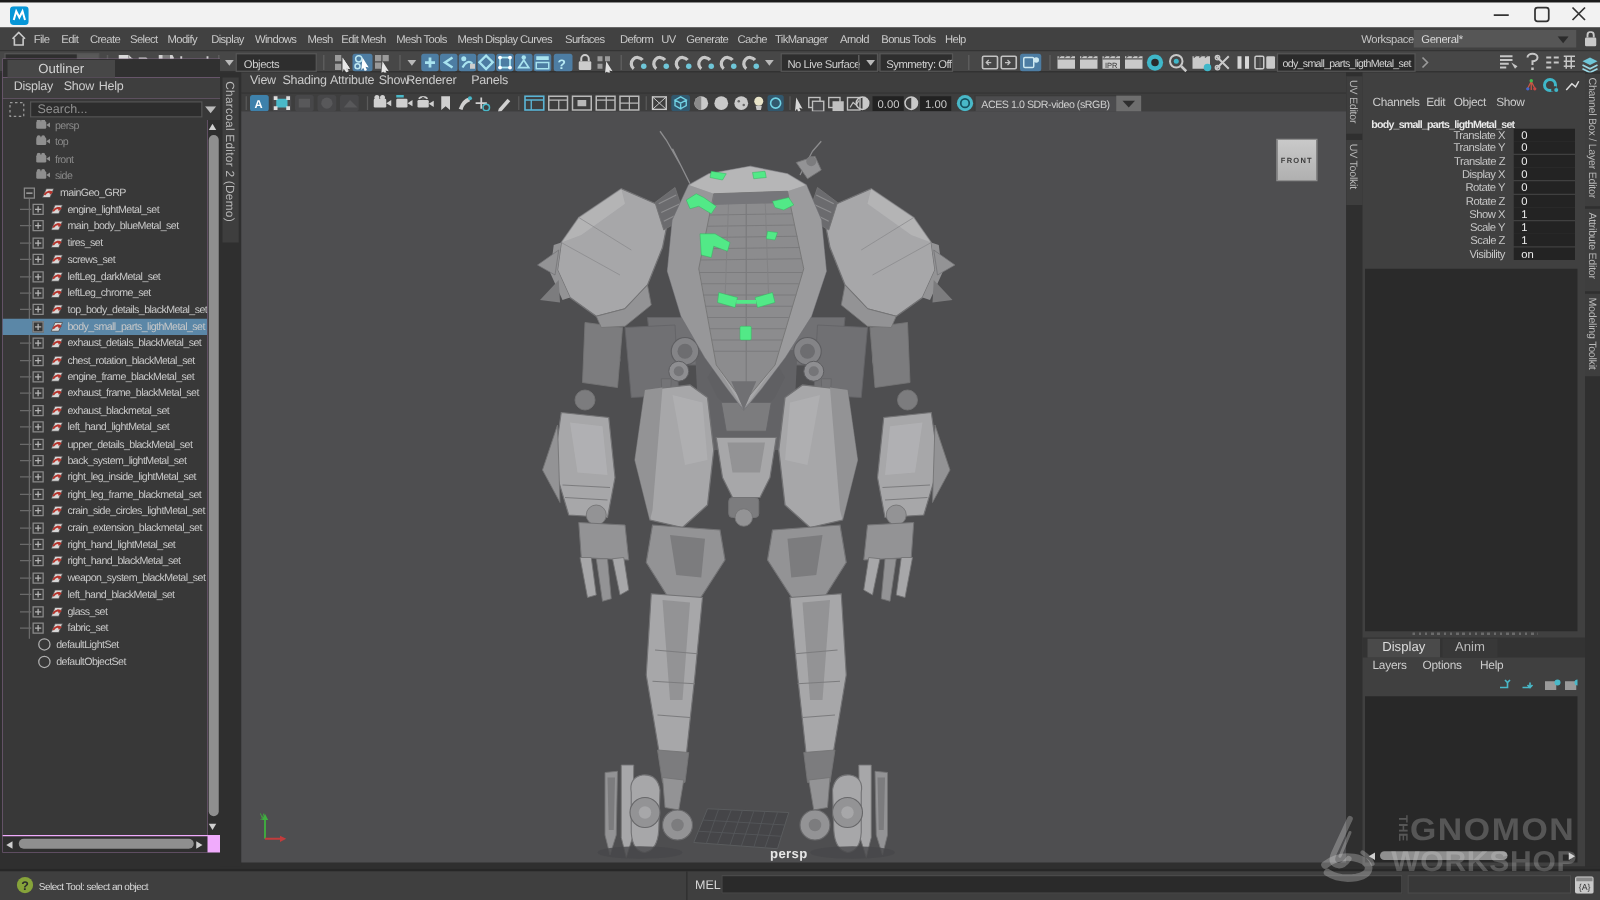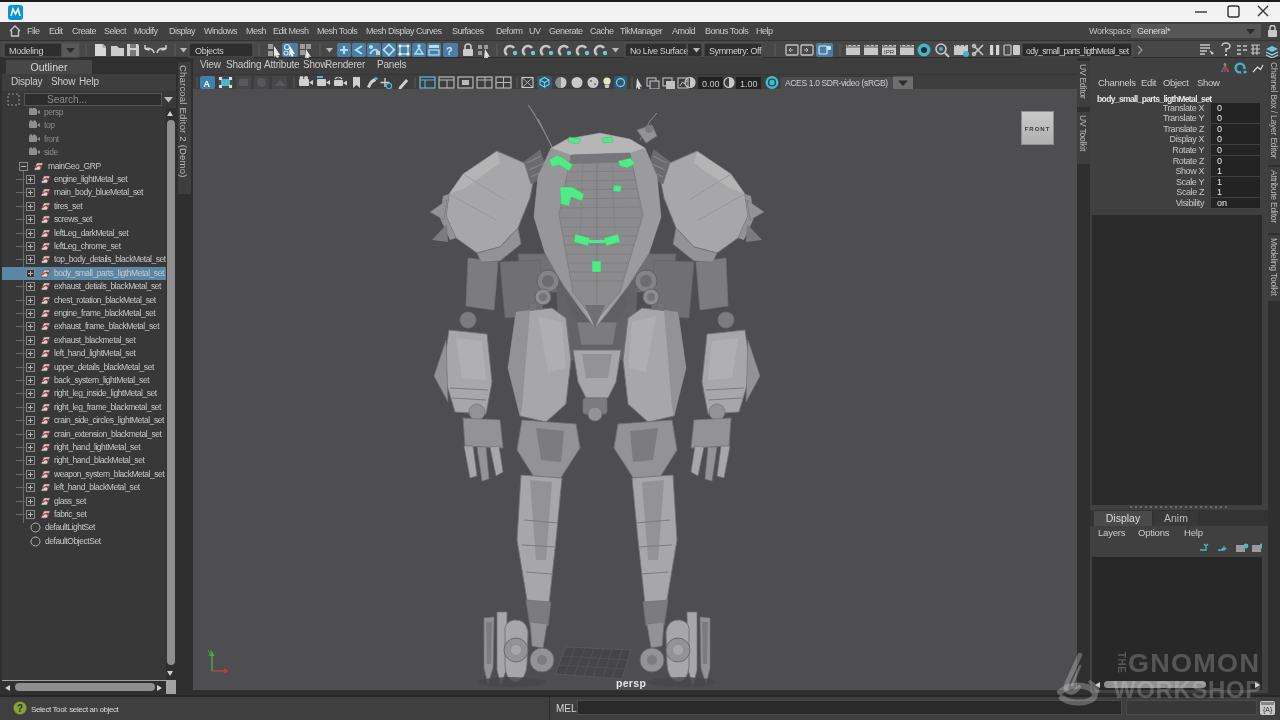--- a/index.html
+++ b/index.html
@@ -7,23 +7,23 @@
 .abs{position:absolute}
 
 #topstrip{left:0;top:0;width:1280px;height:2px;background:#1b1b1b}
 #titlebar{left:0;top:2px;width:1280px;height:20px;background:#f2f2f2}
 #titletext{left:27px;top:5px;font-size:9px;color:#111;white-space:nowrap;letter-spacing:-0.62px}
 
 #menubar{left:0;top:22px;width:1280px;height:18px;background:#414141;color:#c9c9c9;font-size:9px;letter-spacing:-0.5px}
 #menubar .mi{position:absolute;top:4px;white-space:nowrap}
 
 #statusline{left:0;top:40px;width:1280px;height:18px;background:#474747;border-top:1px solid #343434;border-bottom:1px solid #2c2c2c}
-.fld{position:absolute;background:#2d2d2d;border:1px solid #555;color:#cfcfcf;font-size:10px;line-height:12px;padding-left:22px;white-space:nowrap;overflow:hidden}
-
-#outliner{left:2px;top:59px;width:174px;height:635px;background:#a3a3a3}
+.fld{position:absolute;background:#2d2d2d;border:1px solid #555;color:#cfcfcf;font-size:10px;line-height:12px;padding-left:5px;white-space:nowrap;overflow:hidden}
+
+#outliner{left:2px;top:47px;width:174px;height:635px;background:#f0abfc}
 #ol-tabrow{left:0;top:0;width:174px;height:15px;background:#303030}
 #ol-tab{left:4px;top:1px;width:86px;height:14px;background:#474747;color:#d6d6d6;font-size:10.5px;text-align:center;line-height:14px}
 #ol-menu{left:0;top:15px;width:174px;height:17px;background:#3e3e3e;color:#cccccc;font-size:10px;letter-spacing:-0.2px}
 #ol-menu span{position:absolute;top:2px}
 #ol-search{left:0;top:32px;width:174px;height:17px;background:#383838}
 #ol-tree{left:0;top:49px;width:164px;height:572px;background:#383838;overflow:hidden}
 .orow{position:absolute;left:0;height:13px;font-size:8.5px;letter-spacing:-0.45px;color:#c8c8c8;white-space:nowrap}
 .orow .txt{position:absolute;top:1px}
 .dim{color:#8a8a8a}
 .exp{position:absolute;width:9px;height:9px;top:2px;border:1px solid #8a8a8a;background:#383838}

